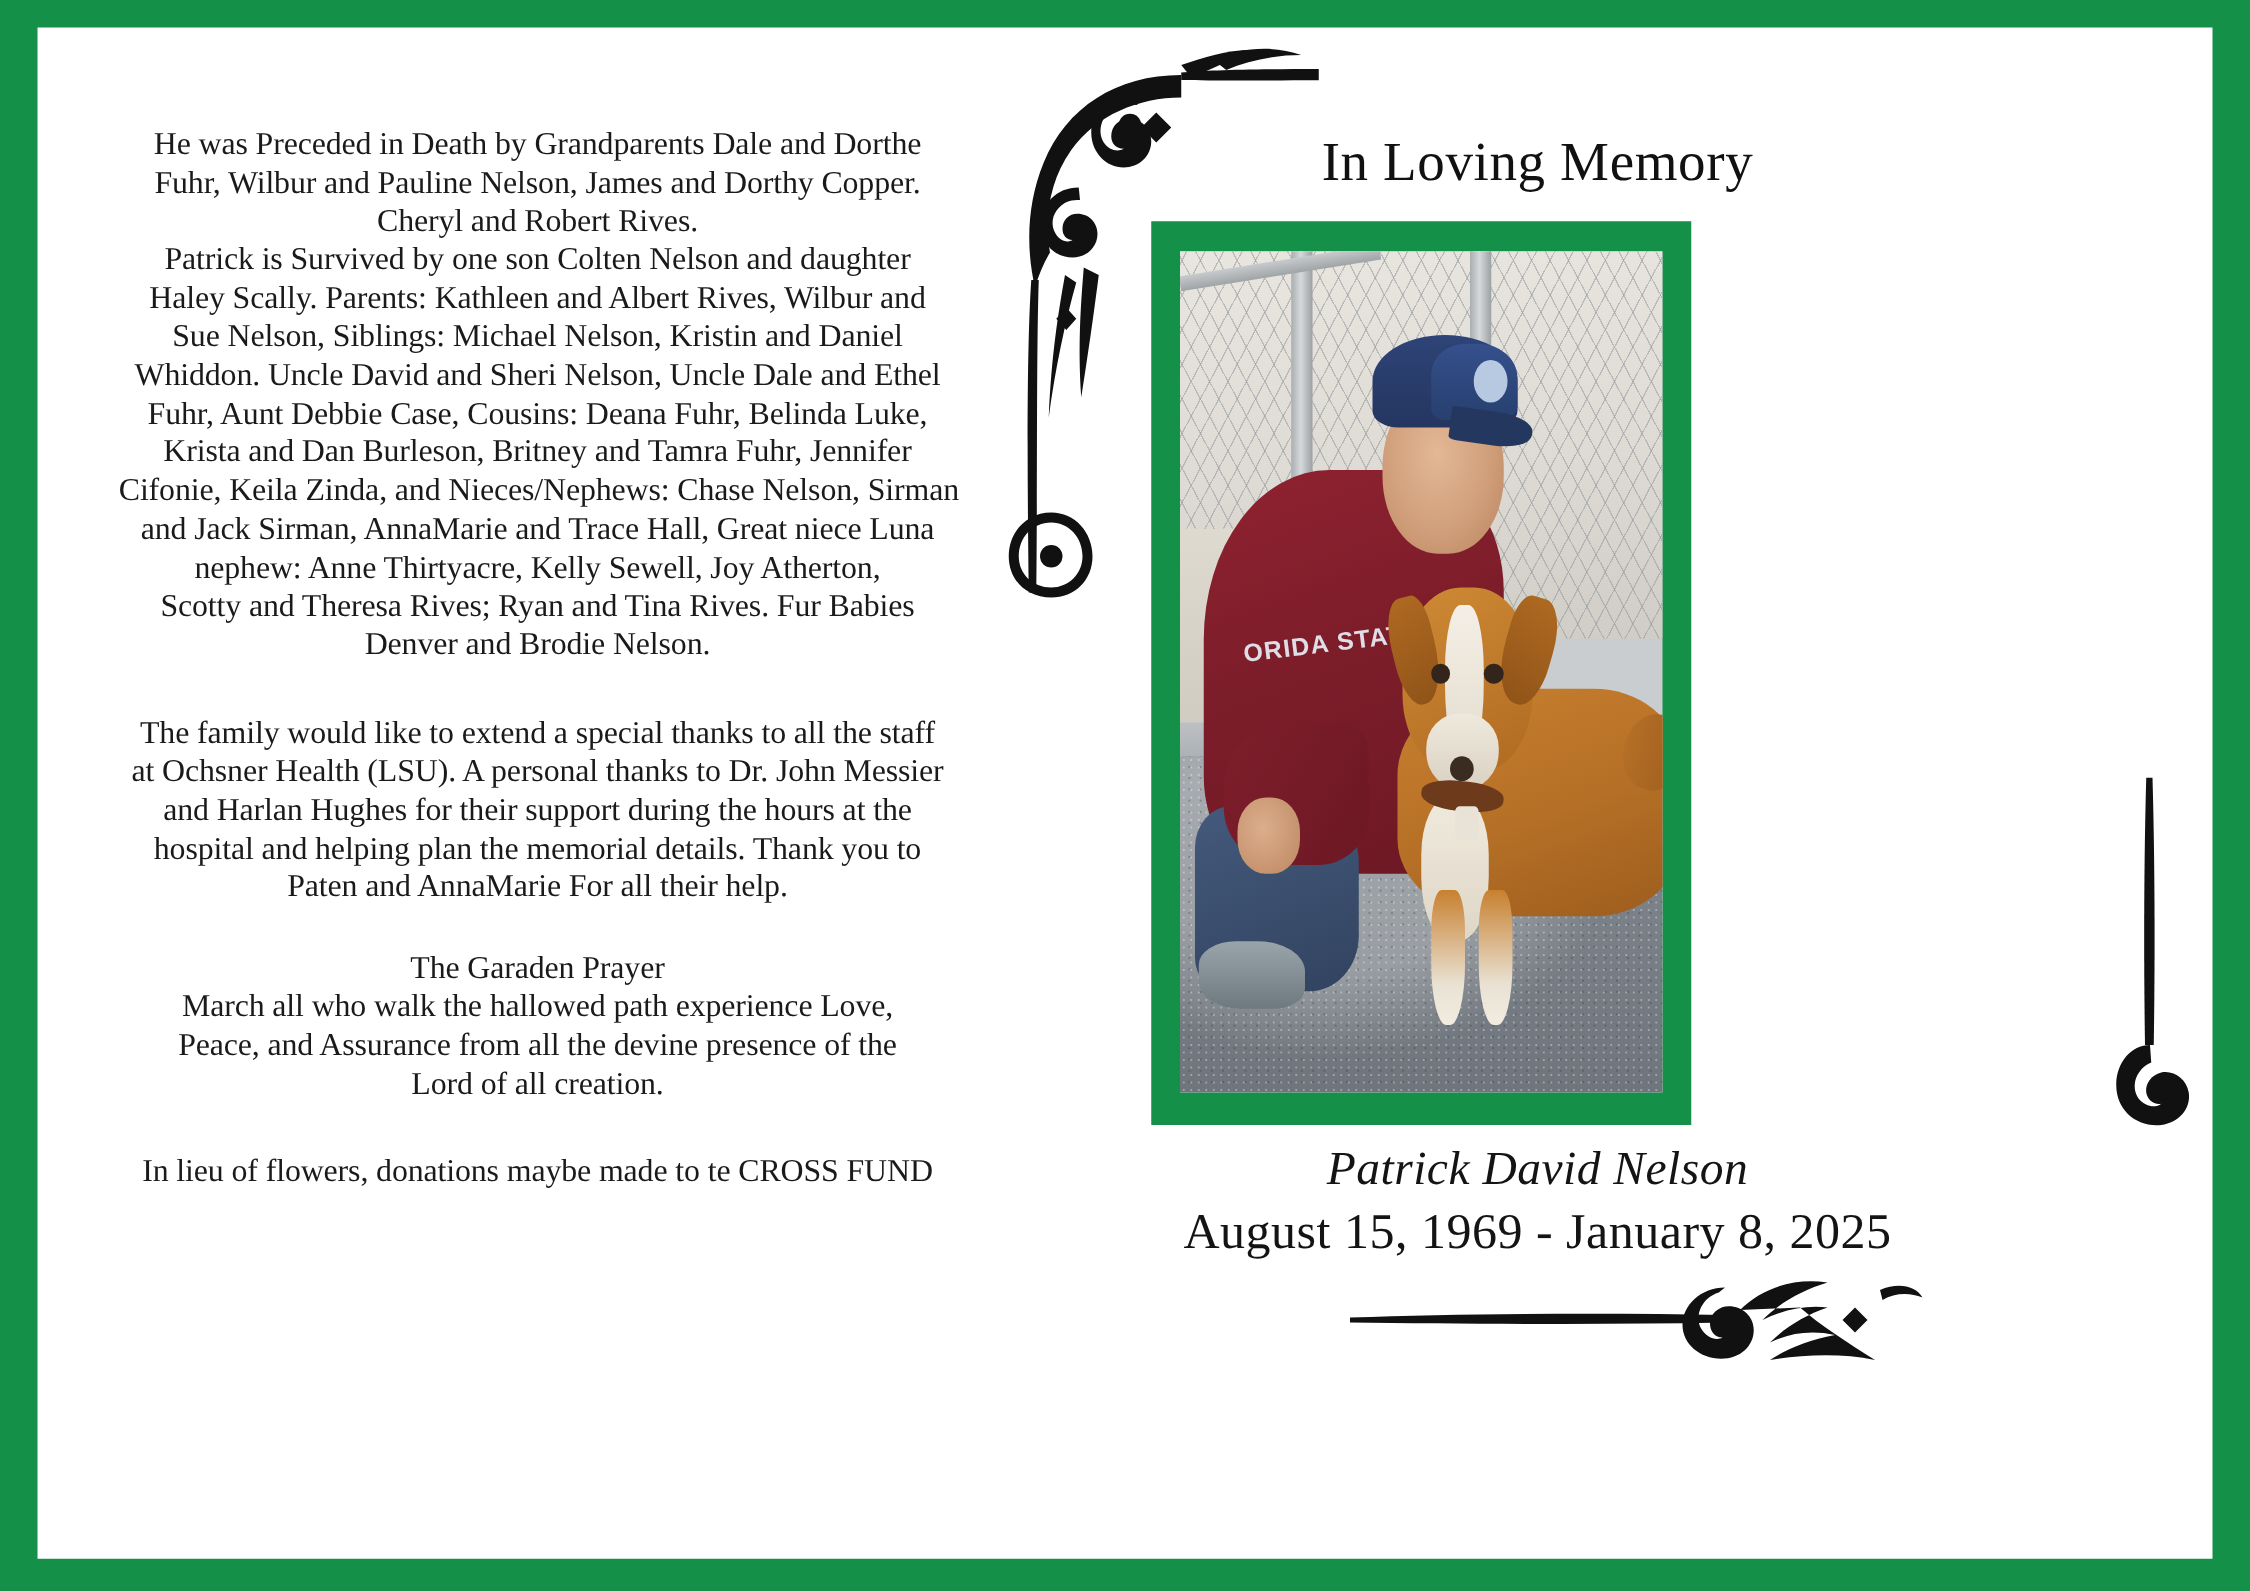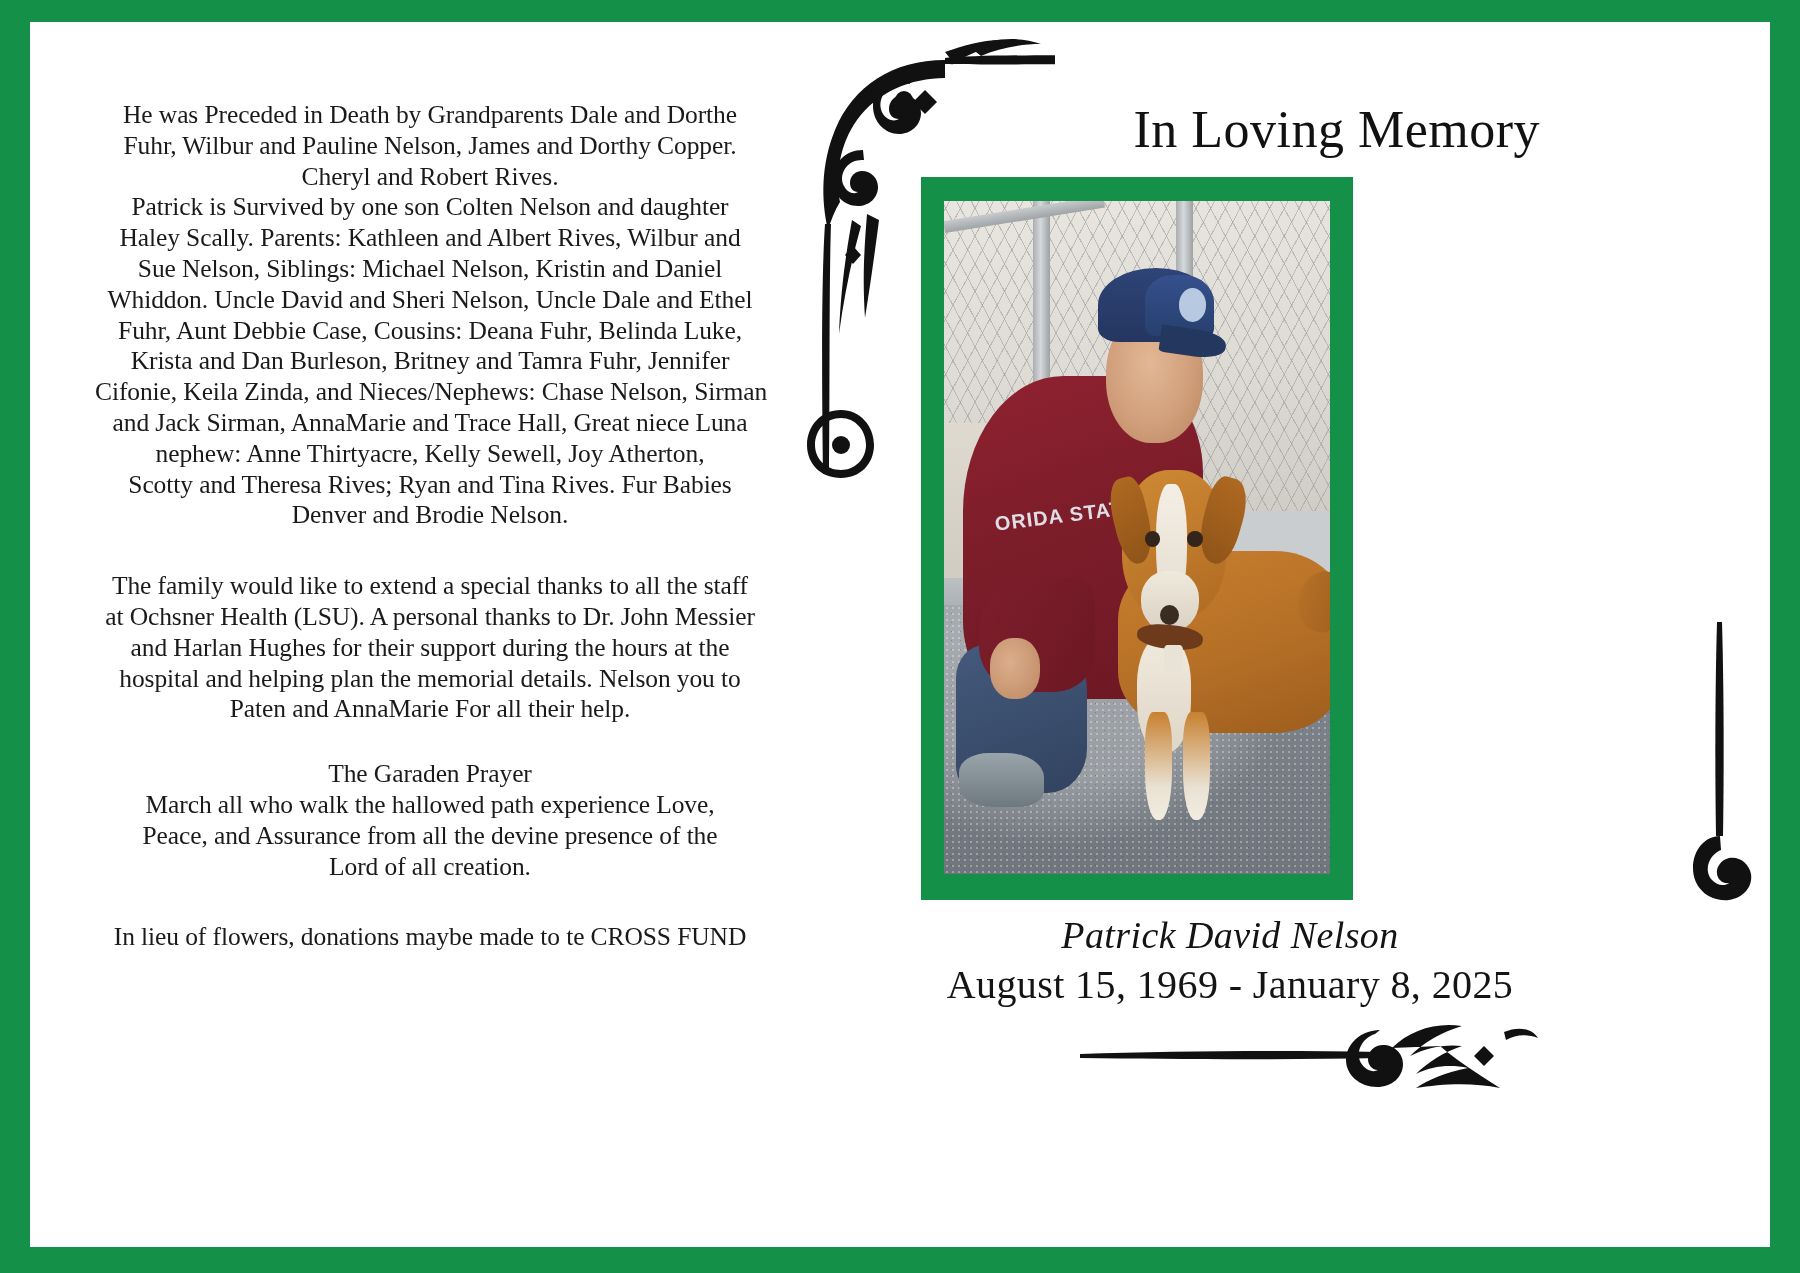--- a/index.html
+++ b/index.html
@@ -51,22 +51,22 @@
     top: 0;
     width: 970px;
     height: 1273px;
   }
 
   .memorial-title {
     position: absolute;
     left: 120px;
     top: 100px;
     width: 620px;
-    text-align: right;
-    font-size: 52px;
+    text-align: center;
+    font-size: 44px;
     line-height: 60px;
     color: #111111;
     letter-spacing: 0.5px;
   }
 
   
   .photo-frame {
     position: absolute;
     left: 121px;
     top: 177px;
@@ -304,21 +304,21 @@
       <div class="obit-line">Scotty and Theresa Rives; Ryan and Tina Rives. Fur Babies</div>
       <div class="obit-line">Denver and Brodie Nelson.</div>
     </div>
 
     <div class="para-gap"></div>
 
     <div>
       <div class="obit-line">The family would like to extend a special thanks to all the staff</div>
       <div class="obit-line">at Ochsner Health (LSU). A personal thanks to Dr. John Messier</div>
       <div class="obit-line">and Harlan Hughes for their support during the hours at the</div>
-      <div class="obit-line">hospital and helping plan the memorial details. Nelson you to</div>
+      <div class="obit-line">hospital and helping plan the memorial details. Thank you to</div>
       <div class="obit-line">Paten and AnnaMarie For all their help.</div>
     </div>
 
     <div class="para-gap-sm"></div>
 
     <div>
       <div class="obit-line">The Garaden Prayer</div>
       <div class="obit-line">March all who walk the hallowed path experience Love,</div>
       <div class="obit-line">Peace, and Assurance from all the devine presence of the</div>
       <div class="obit-line">Lord of all creation.</div>

